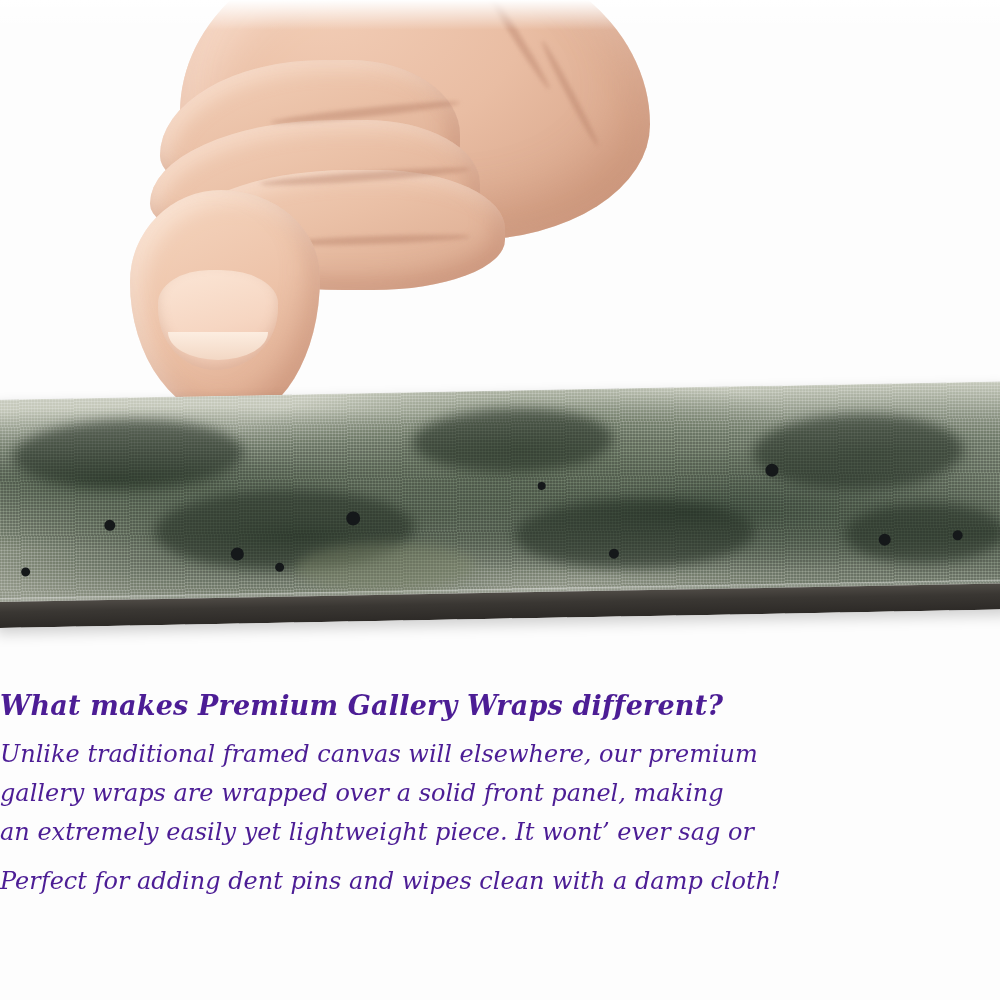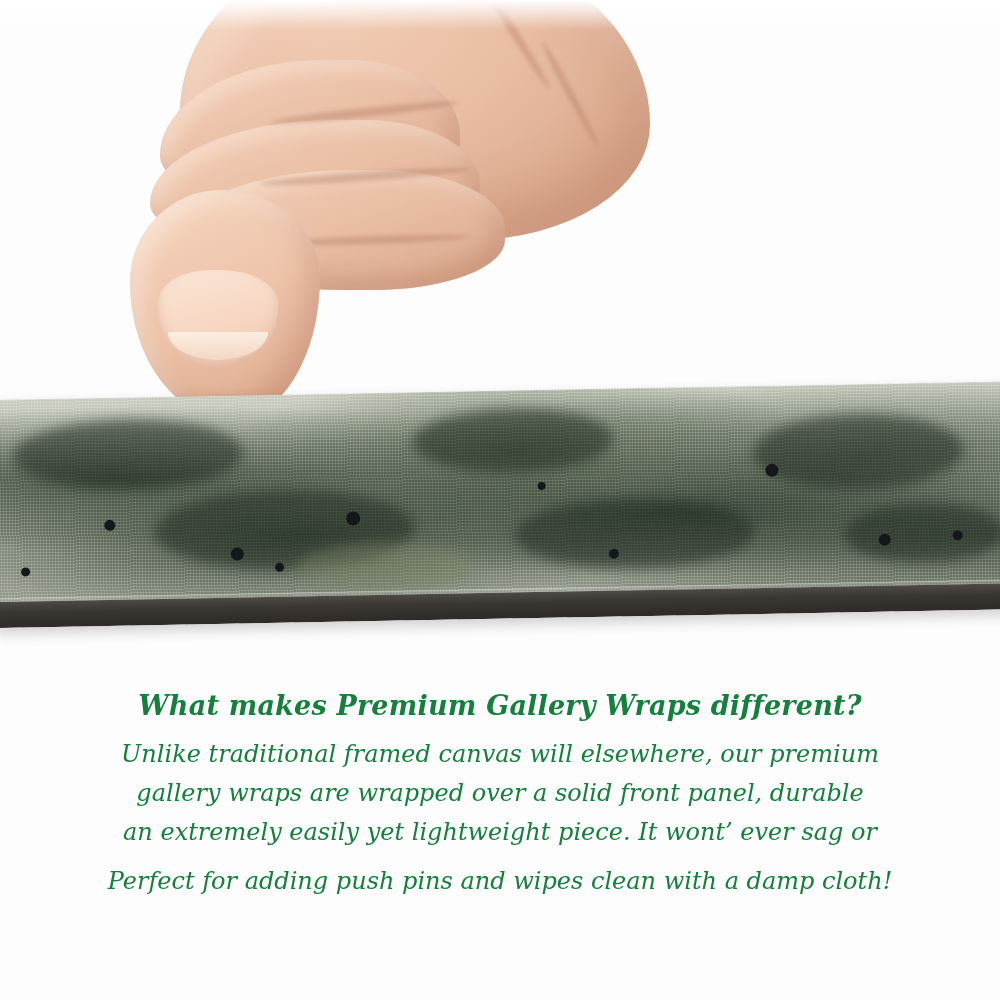--- a/index.html
+++ b/index.html
@@ -168,22 +168,22 @@
     height: 30px;
     background: linear-gradient(180deg, #ffffff 0%, rgba(255,255,255,0) 100%);
   }
 
   
   .caption {
     position: absolute;
     left: 0;
     top: 690px;
     width: 1000px;
-    text-align: center;
-    color: #15803d;
+    text-align: left;
+    color: #4c1d95;
     font-family: "DejaVu Serif", serif;
     font-style: italic;
   }
   .caption-title {
     font-size: 27px;
     font-weight: 700;
     letter-spacing: .2px;
     margin-bottom: 14px;
   }
   .caption-body {
@@ -247,19 +247,19 @@
       <div class="wrap-bottom"></div>
     </div>
 
     <div class="photo-fade-top"></div>
   </div>
 
   <div class="caption">
     <div class="caption-title">What makes Premium Gallery Wraps different?</div>
     <div class="caption-body">
       <span class="line">Unlike traditional framed canvas will elsewhere, our premium</span>
-      <span class="line">gallery wraps are wrapped over a solid front panel, durable</span>
+      <span class="line">gallery wraps are wrapped over a solid front panel, making</span>
       <span class="line">an extremely easily yet lightweight piece. It wont’ ever sag or</span>
     </div>
-    <div class="caption-last">Perfect for adding push pins and wipes clean with a damp cloth!</div>
+    <div class="caption-last">Perfect for adding dent pins and wipes clean with a damp cloth!</div>
   </div>
 
 </div>
 
 </body></html>

